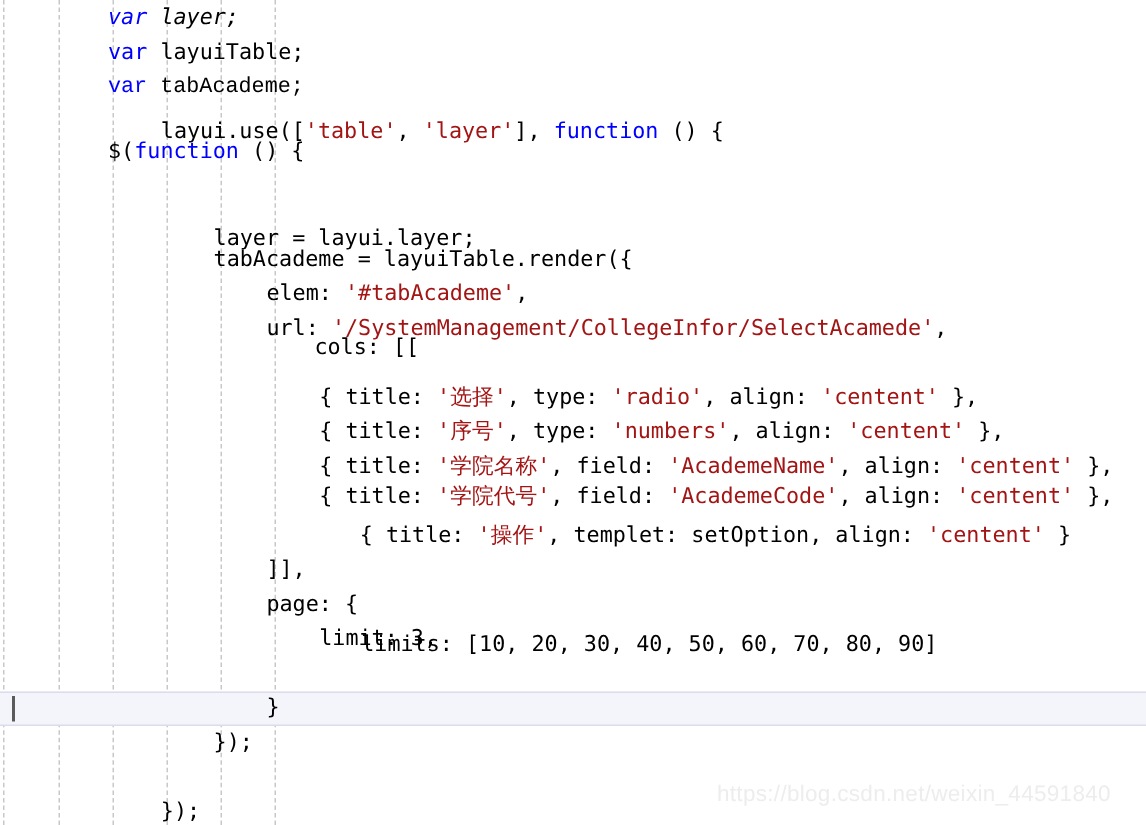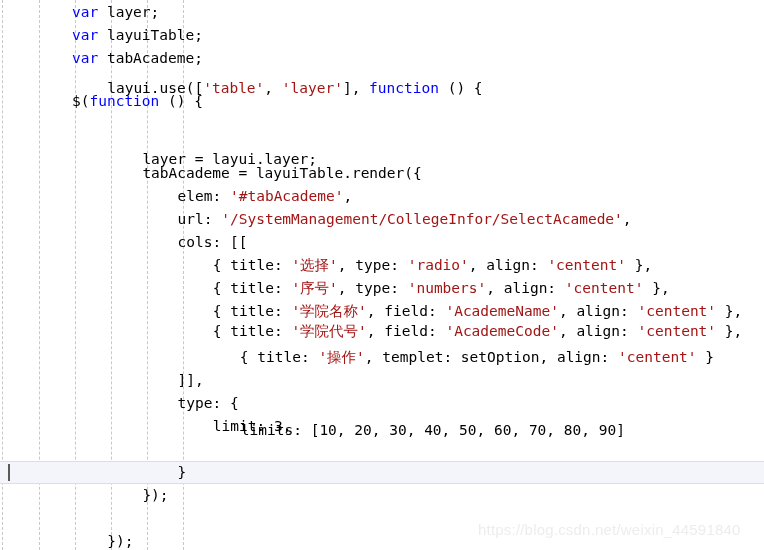--- a/index.html
+++ b/index.html
@@ -101,37 +101,37 @@
       <div class="guide" style="left: 75px;"></div>
       <div class="guide" style="left: 111px;"></div>
       <div class="guide" style="left: 147px;"></div>
       <div class="guide" style="left: 183px;"></div>
     </div>
 
   <div class="current-line" id="current-line" style="top: 461px;"></div>
   <div class="caret" id="caret" style="left: 8px; top: 464px;"></div>
 
   <div class="code-layer" id="code-layer">
-      <div class="line" style="top: 1px;"><span class="txt" style="display: inline-block; width: 72px;"></span><span class="txt kw">var</span><span class="txt pun"> layer;</span></div>
+      <div class="line" style="top: 1px; font-style: italic;"><span class="txt" style="display: inline-block; width: 72px;"></span><span class="txt kw">var</span><span class="txt pun"> layer;</span></div>
       <div class="line" style="top: 24px;"><span class="txt" style="display: inline-block; width: 72px;"></span><span class="txt kw">var</span><span class="txt pun"> layuiTable;</span></div>
-      <div class="line" style="top: 47px;"><span class="txt" style="display: inline-block; width: 72px;"></span><span class="txt kw">var</span><span class="txt pun"> tabAcademe;</span></div>
+      <div class="line" style="top: 47px; font-family: Liberation Mono, monospace;"><span class="txt" style="display: inline-block; width: 72px;"></span><span class="txt kw">var</span><span class="txt pun"> tabAcademe;</span></div>
       <div class="line" style="top: 70px; margin-top: 20px;"><span class="txt" style="display: inline-block; width: 72px;"></span><span class="txt pun">$(</span><span class="txt kw">function</span><span class="txt pun"> () {</span></div>
       <div class="line" style="top: 77px;"><span class="txt" style="display: inline-block; width: 107.2px;"></span><span class="txt pun">layui.use([</span><span class="txt str">'table'</span><span class="txt pun">, </span><span class="txt str">'layer'</span><span class="txt pun">], </span><span class="txt kw">function</span><span class="txt pun"> () {</span></div>
       <div class="line" style="top: 116px; margin-top: 32px;"><span class="txt" style="display: inline-block; width: 142.4px;"></span><span class="txt pun">layer = layui.layer;</span></div>
       <div class="line" style="top: 162px;"><span class="txt" style="display: inline-block; width: 142.4px;"></span><span class="txt pun">tabAcademe = layuiTable.render({</span></div>
       <div class="line" style="top: 208px;"><span class="txt" style="display: inline-block; width: 177.6px;"></span><span class="txt pun">url: </span><span class="txt str">'/SystemManagement/CollegeInfor/SelectAcamede'</span><span class="txt pun">,</span></div>
       <div class="line" style="top: 185px;"><span class="txt" style="display: inline-block; width: 177.6px;"></span><span class="txt pun">elem: </span><span class="txt str">'#tabAcademe'</span><span class="txt pun">,</span></div>
-      <div class="line" style="top: 231px;"><span class="txt" style="display: inline-block; width: 177.6px;"></span><span class="txt pun">cols: [[</span></div>
+      <div class="line" style="top: 221px; margin-left: 32px;"><span class="txt" style="display: inline-block; width: 177.6px;"></span><span class="txt pun">cols: [[</span></div>
       <div class="line" style="top: 254px;"><span class="txt" style="display: inline-block; width: 212.8px;"></span><span class="txt pun">{ title: </span><span class="txt str">'选择'</span><span class="txt pun">, type: </span><span class="txt str">'radio'</span><span class="txt pun">, align: </span><span class="txt str">'centent'</span><span class="txt pun"> },</span></div>
       <div class="line" style="top: 277px;"><span class="txt" style="display: inline-block; width: 212.8px;"></span><span class="txt pun">{ title: </span><span class="txt str">'序号'</span><span class="txt pun">, type: </span><span class="txt str">'numbers'</span><span class="txt pun">, align: </span><span class="txt str">'centent'</span><span class="txt pun"> },</span></div>
       <div class="line" style="top: 300px;"><span class="txt" style="display: inline-block; width: 212.8px;"></span><span class="txt pun">{ title: </span><span class="txt str">'学院名称'</span><span class="txt pun">, field: </span><span class="txt str">'AcademeName'</span><span class="txt pun">, align: </span><span class="txt str">'centent'</span><span class="txt pun"> },</span></div>
       <div class="line" style="top: 320px;"><span class="txt" style="display: inline-block; width: 212.8px;"></span><span class="txt pun">{ title: </span><span class="txt str">'学院代号'</span><span class="txt pun">, field: </span><span class="txt str">'AcademeCode'</span><span class="txt pun">, align: </span><span class="txt str">'centent'</span><span class="txt pun"> },</span></div>
       <div class="line" style="top: 346px; margin-left: 27px;"><span class="txt" style="display: inline-block; width: 212.8px;"></span><span class="txt pun">{ title: </span><span class="txt str">'操作'</span><span class="txt pun">, templet: setOption, align: </span><span class="txt str">'centent'</span><span class="txt pun"> }</span></div>
       <div class="line" style="top: 369px;"><span class="txt" style="display: inline-block; width: 177.6px;"></span><span class="txt pun">]],</span></div>
-      <div class="line" style="top: 392px;"><span class="txt" style="display: inline-block; width: 177.6px;"></span><span class="txt pun">type: {</span></div>
+      <div class="line" style="top: 392px;"><span class="txt" style="display: inline-block; width: 177.6px;"></span><span class="txt pun">page: {</span></div>
       <div class="line" style="top: 415px;"><span class="txt" style="display: inline-block; width: 212.8px;"></span><span class="txt pun">limit: </span><span class="txt num">3</span><span class="txt pun">,</span></div>
       <div class="line" style="top: 419px; padding-left: 28px;"><span class="txt" style="display: inline-block; width: 212.8px;"></span><span class="txt pun">limits: [</span><span class="txt num">10, 20, 30, 40, 50, 60, 70, 80, 90</span><span class="txt pun">]</span></div>
       <div class="line" style="top: 461px;"><span class="txt" style="display: inline-block; width: 177.6px;"></span><span class="txt pun">}</span></div>
       <div class="line" style="top: 484px;"><span class="txt" style="display: inline-block; width: 142.4px;"></span><span class="txt pun">});</span></div>
       <div class="line" style="top: 507px;"><span class="txt" style="display: inline-block; width: 1.6px;"></span></div>
       <div class="line" style="top: 530px;"><span class="txt" style="display: inline-block; width: 107.2px;"></span><span class="txt pun">});</span></div>
     </div>
 
   <div class="watermark" id="watermark" style="left: 478px; top: 521px;">https://blog.csdn.net/weixin_44591840</div>
 

